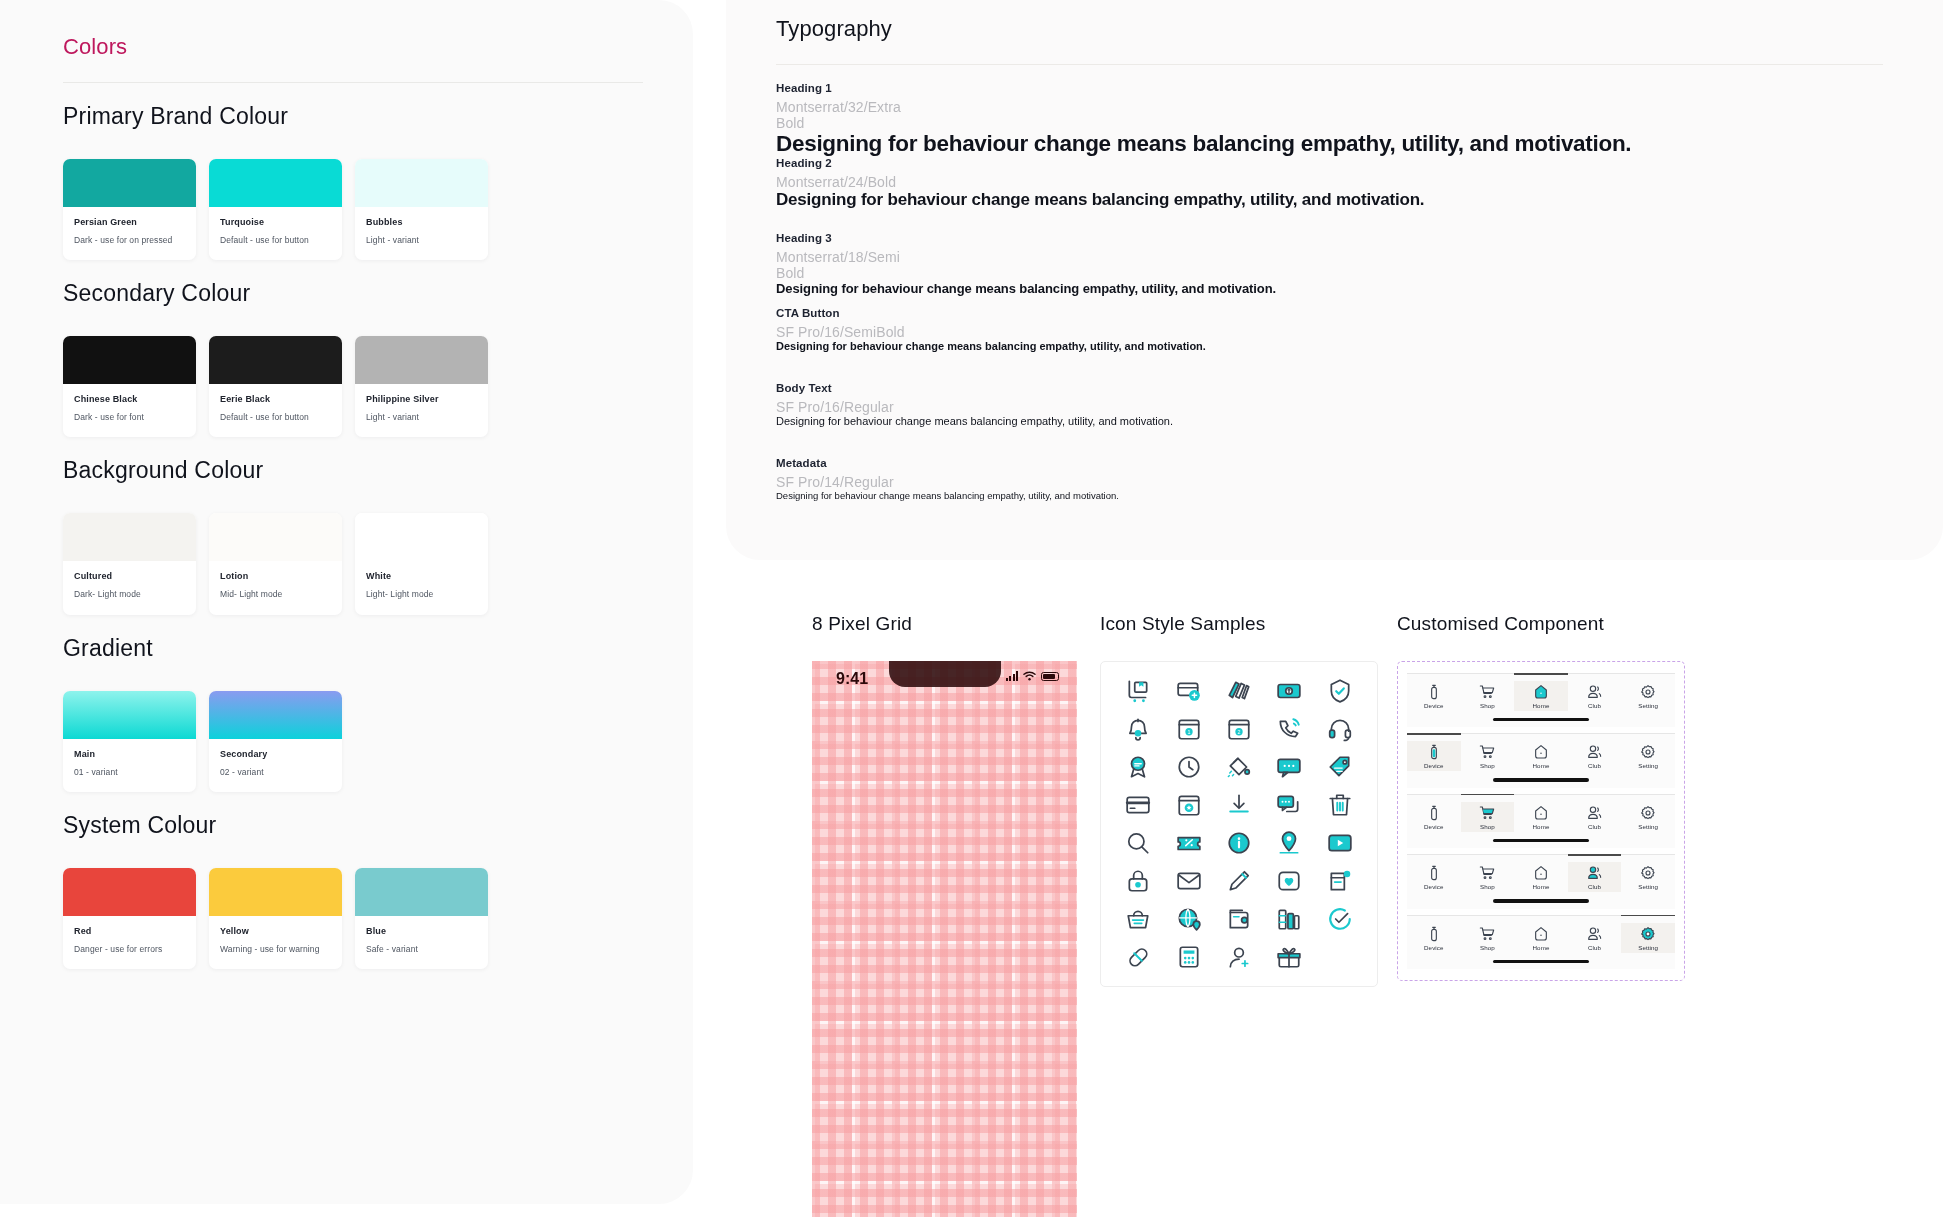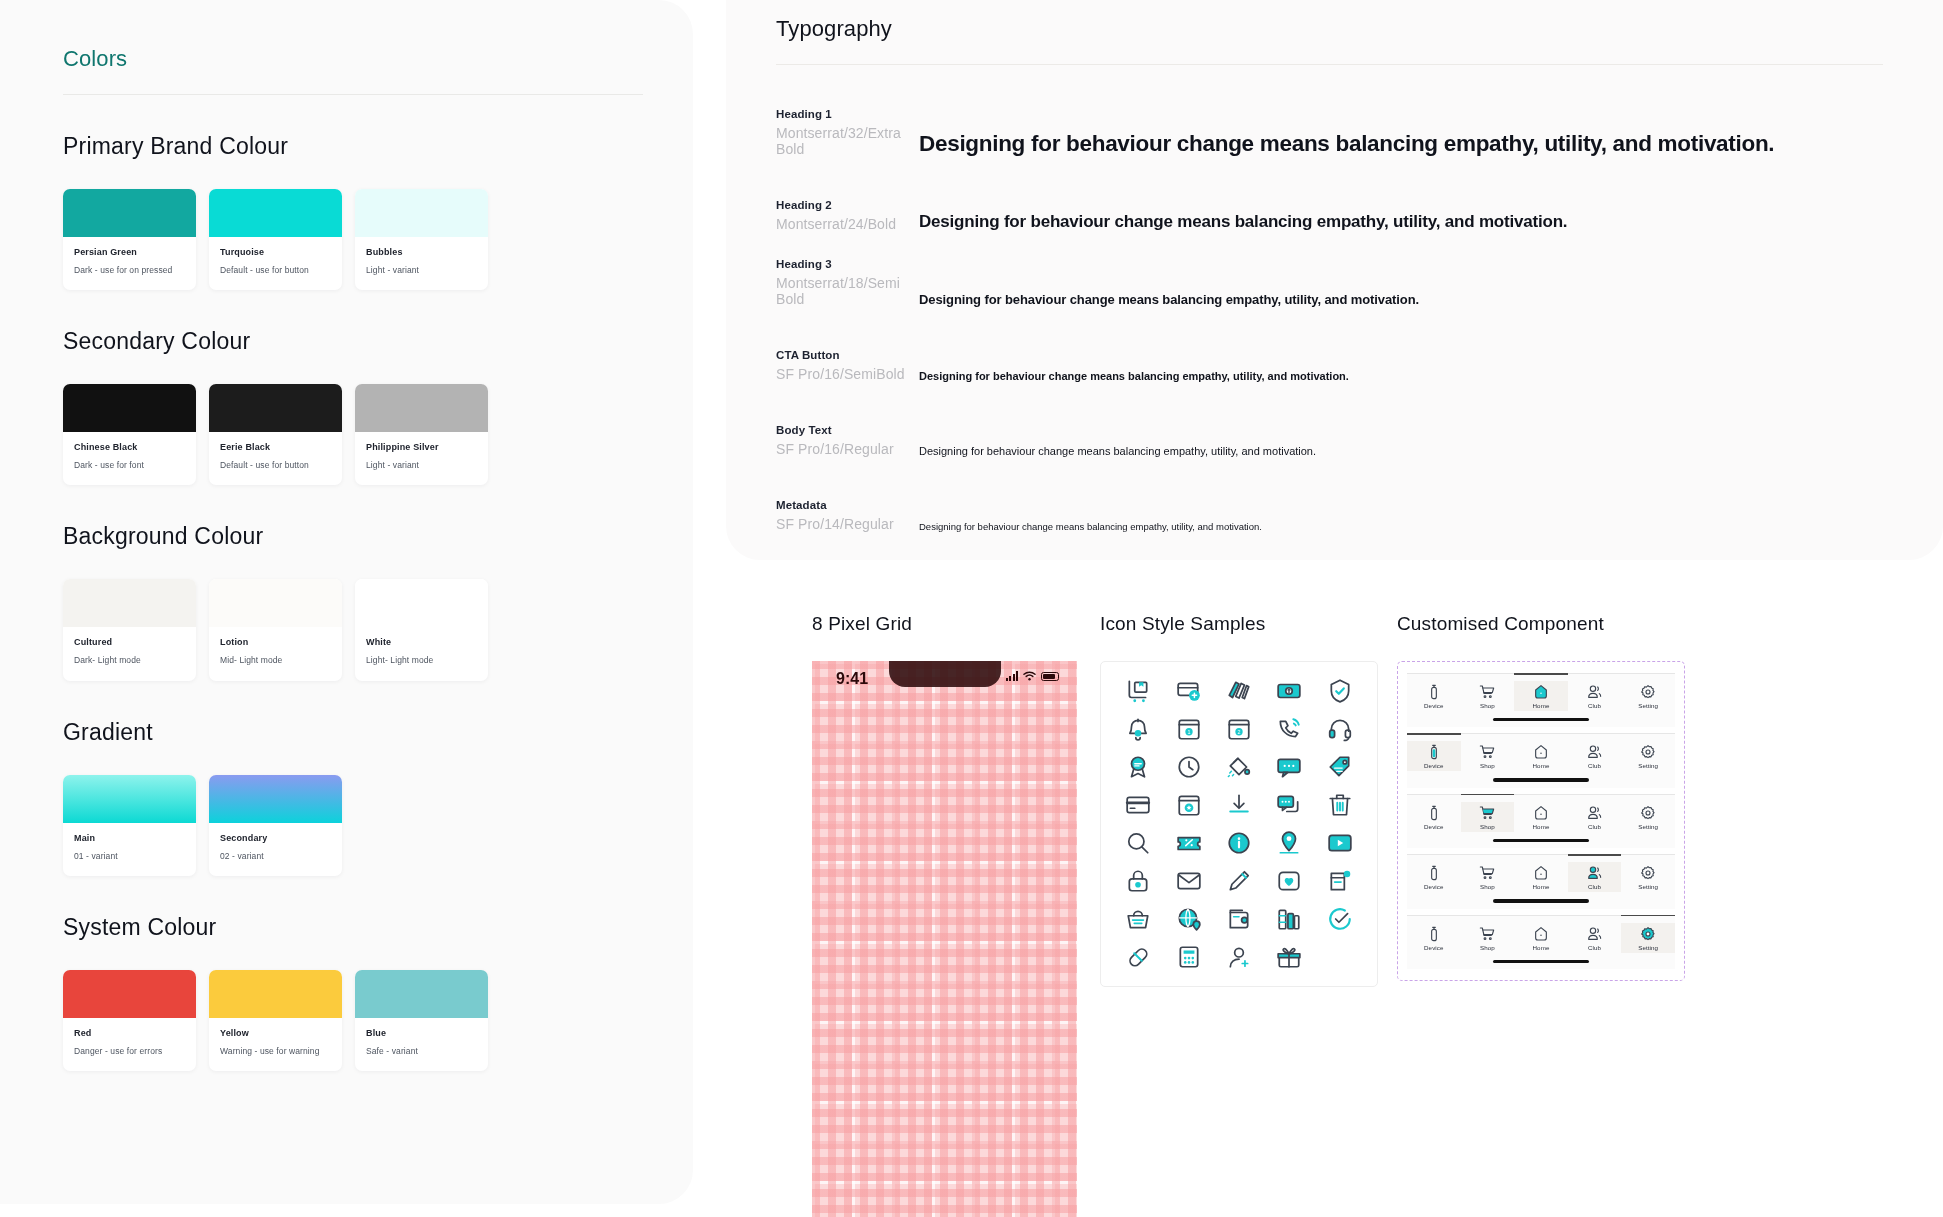--- a/index.html
+++ b/index.html
@@ -14,30 +14,29 @@
   
   .colors-panel {
     position: absolute; left: 0px; top: 0px;
     width: 693px; height: 1204px;
     background: #fafafa;
     border-radius: 0 34px 34px 0;
     padding: 34px 0 0 0;
     overflow: hidden;
   }
   .panel-title {
-    font-size: 22px; color: #0f766e; font-weight: 400;
+    font-size: 22px; color: #be185d; font-weight: 400;
     letter-spacing: .1px;
     margin-left: 63px;
-    margin-top: 12px;
   }
   .panel-rule {
     height: 1px; background: #e9e9e7;
     margin: 22px 63px 0 63px; width: 580px;
   }
-  .section { margin-left: 63px; margin-top: 38px; }
+  .section { margin-left: 63px; margin-top: 20px; }
   .section-head {
     font-size: 23px; color: #10131c; font-weight: 400;
     letter-spacing: .2px; margin-bottom: 29px;
   }
   .swatch-row { display: flex; gap: 13px; }
   .swatch-card {
     width: 133px;
     background: #ffffff;
     border-radius: 7px;
     box-shadow: 0 1px 4px rgba(20,20,30,.055);
@@ -66,22 +65,22 @@
     border-radius: 0 0 34px 34px;
     padding-top: 16px;
   }
   .typo-title {
     font-size: 22px; color: #10131c; font-weight: 400;
     margin-left: 50px; letter-spacing: .1px;
   }
   .typo-rule { height:1px; background:#eceae7; margin: 22px 60px 0 50px; }
   .typo-rows { margin-top: 17px; }
   .typo-row {
-    display: flex; align-items: flex-end;
-    height: 75px; padding-left: 50px;
+    display: flex; align-items: flex-start;
+    height: 75px; padding-left: 50px; flex-direction: column;
   }
   .typo-label-col { width: 143px; flex: none; }
   .typo-label {
     font-size: 11.5px; color: #1d2230; font-weight: 700;
     letter-spacing: .1px; margin-bottom: 5px;
   }
   .typo-spec {
     font-size: 14px; color: #b9b9bd; font-weight: 400; letter-spacing:.1px;
   }
   .typo-sample { color: #10131c; white-space: nowrap; }

